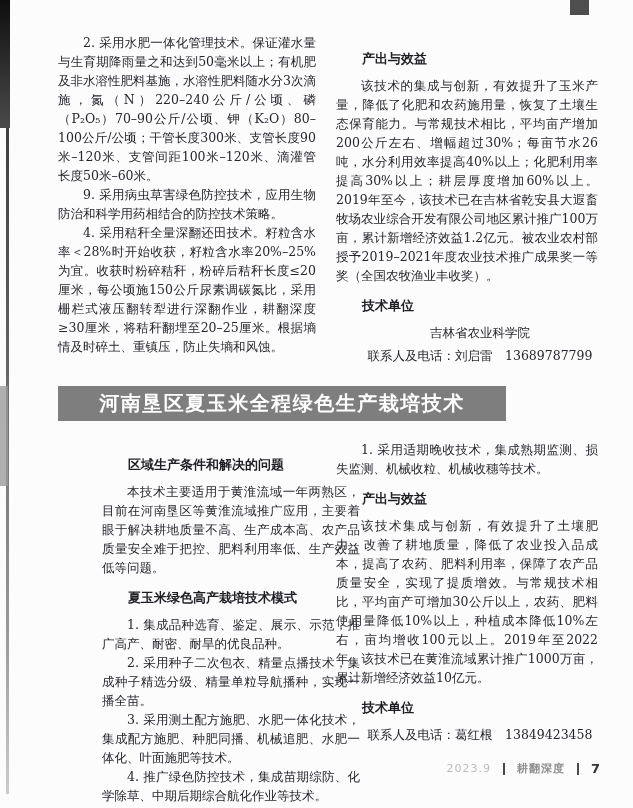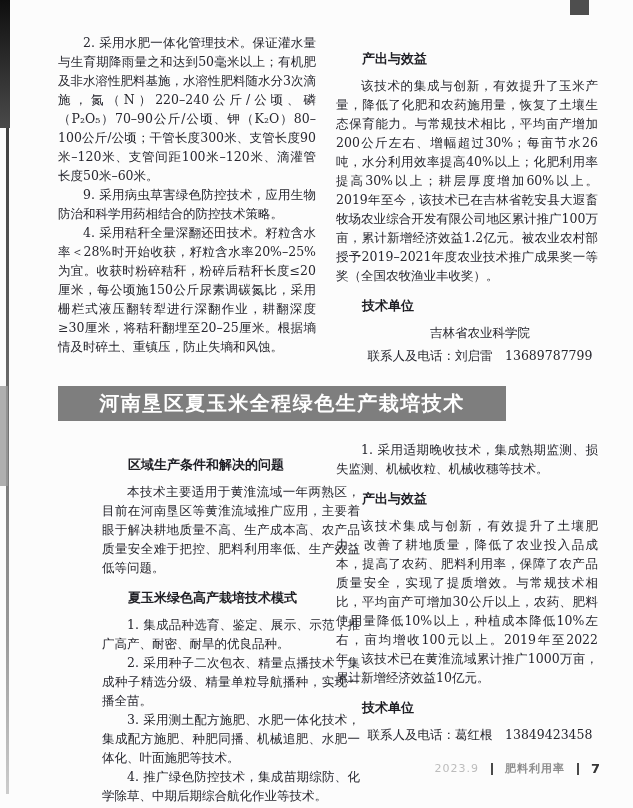--- a/index.html
+++ b/index.html
@@ -84,18 +84,18 @@
     <p class="para">1. 采用适期晚收技术，集成熟期监测、损失监测、机械收粒、机械收穗等技术。</p>
     <h3 class="sec">产出与效益</h3>
     <p class="para">该技术集成与创新，有效提升了土壤肥力，改善了耕地质量，降低了农业投入品成本，提高了农药、肥料利用率，保障了农产品质量安全，实现了提质增效。与常规技术相比，平均亩产可增加30公斤以上，农药、肥料使用量降低10%以上，种植成本降低10%左右，亩均增收100元以上。2019年至2022年，该技术已在黄淮流域累计推广1000万亩，累计新增经济效益10亿元。</p>
     <h3 class="sec">技术单位</h3>
     <p class="unit-line">联系人及电话：葛红根　13849423458</p>
   </div>
 
   <div class="footer">
     <span class="issue">2023.9</span>
     <span class="bar"></span>
-    <span class="mag">肥料利用率</span>
+    <span class="mag">耕翻深度</span>
     <span class="bar"></span>
     <span class="pageno">7</span>
   </div>
 
 </div>
 
 </body></html>

